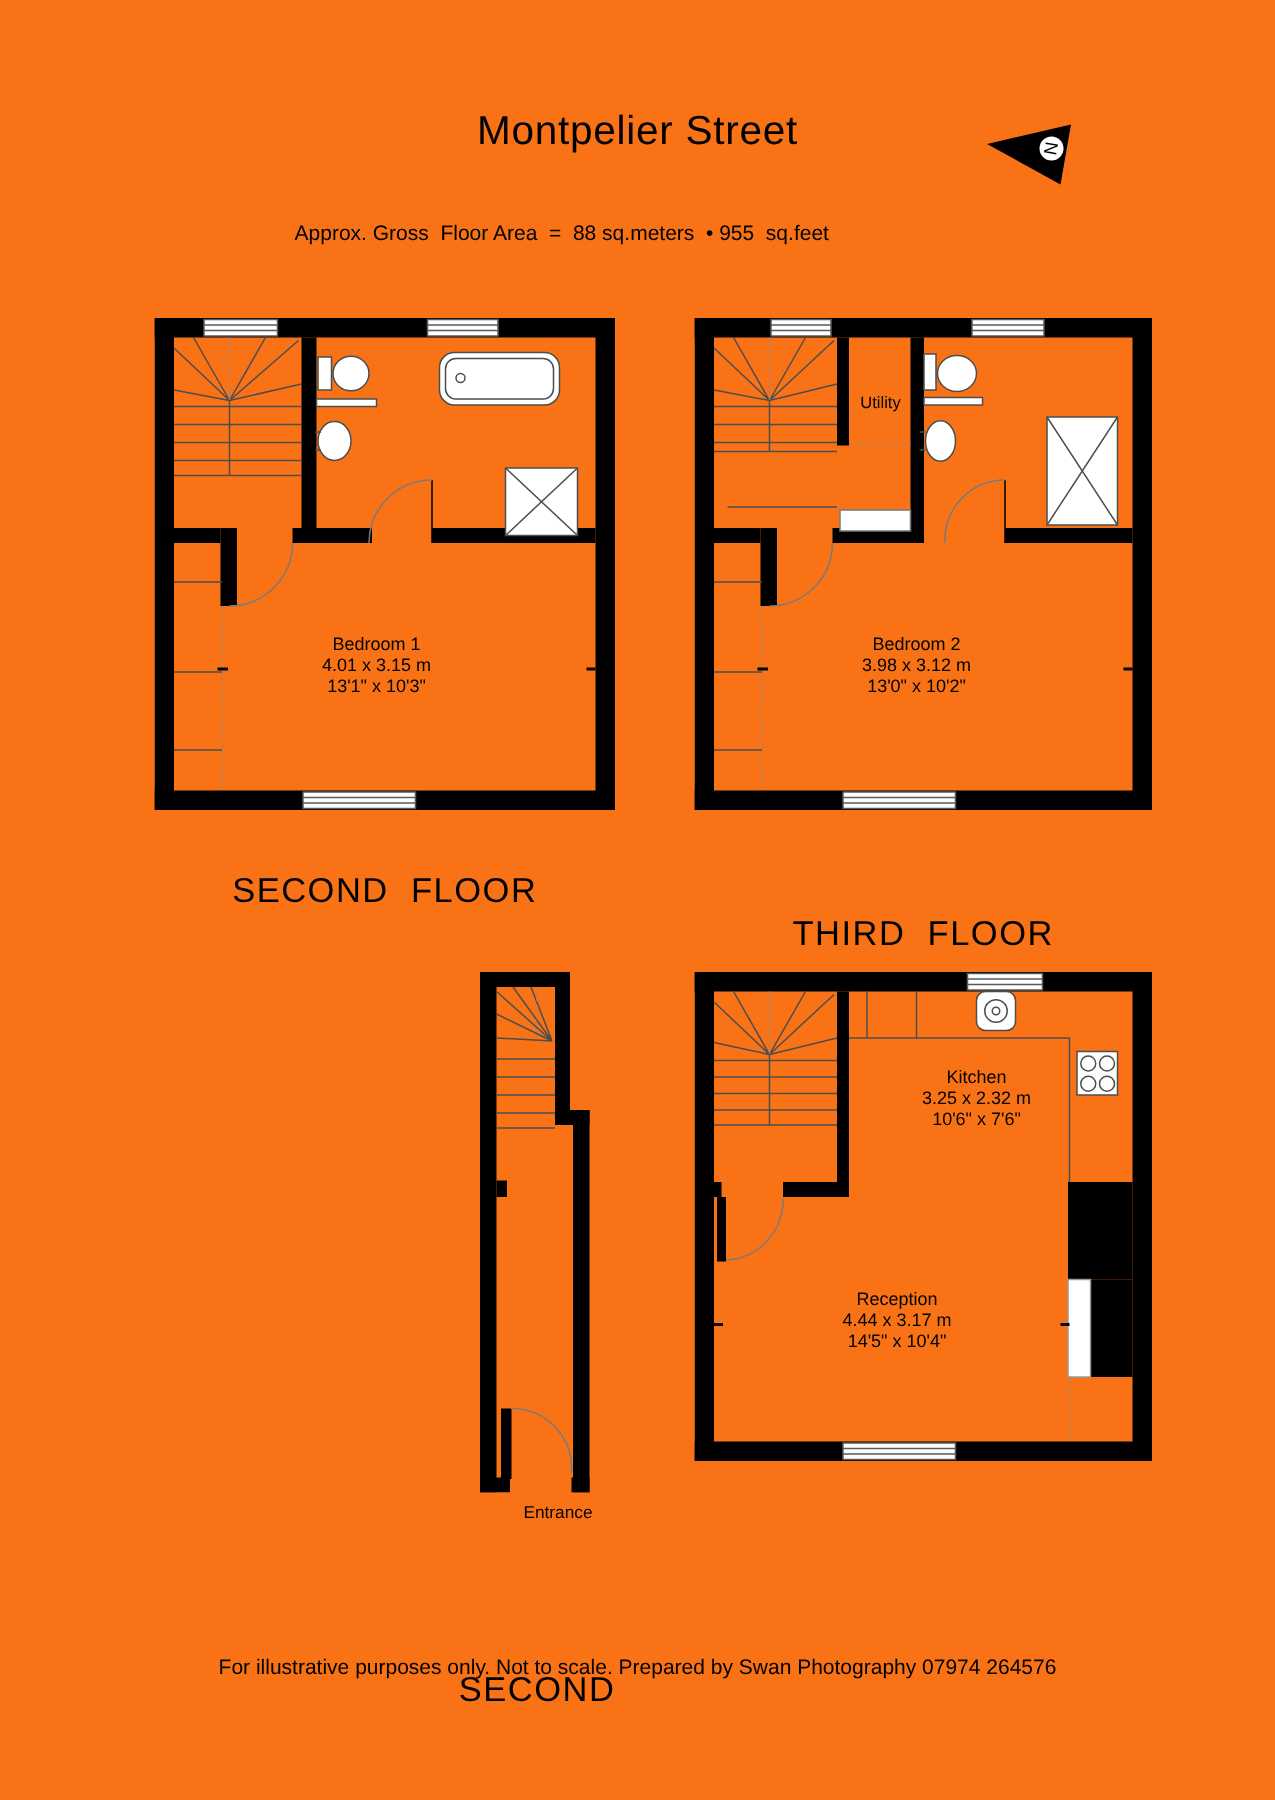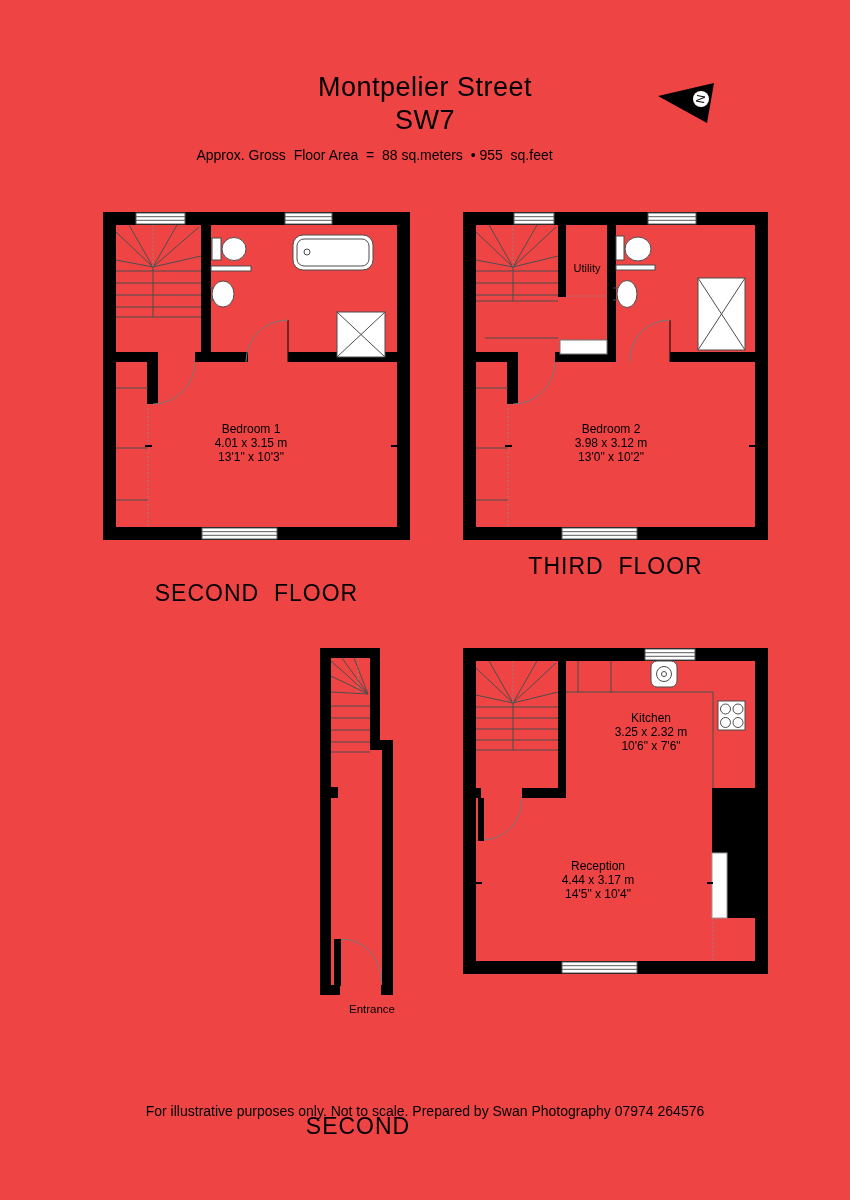--- a/index.html
+++ b/index.html
@@ -1,34 +1,33 @@
 <!DOCTYPE html>
 <html><head>
 <meta charset="utf-8">
 <style>
   html,body{margin:0;padding:0;background:#ffffff;}
-  .page{position:relative;width:850px;height:1200px;background:#ef4444;overflow:hidden;
+  .page{position:relative;width:850px;height:1200px;background:#f97316;overflow:hidden;
         font-family:"Liberation Sans",sans-serif;color:#000;}
   .abs{position:absolute;}
   .title{width:850px;text-align:center;font-size:27px;letter-spacing:.5px;white-space:pre;}
   .subtitle{width:749px;text-align:center;font-size:14px;white-space:pre;}
   .floorlabel{text-align:center;font-size:23px;letter-spacing:1px;white-space:pre;}
   .smalllabel{text-align:right;font-size:11.5px;white-space:pre;}
   .footer{width:850px;text-align:center;font-size:14px;white-space:pre;}
   svg text{font-family:"Liberation Sans",sans-serif;fill:#000;}
   .roomtxt{font-size:12px;}
   .tinytxt{font-size:11px;}
 </style>
 </head>
 <body>
 
 <div class="page">
 
   <div class="abs title" style="top:72px;left:0;">Montpelier Street</div>
-  <div class="abs title" style="top:105px;left:0;">SW7</div>
   <div class="abs subtitle" style="top:147px;left:0;">Approx. Gross  Floor Area  =  88 sq.meters  • 955  sq.feet</div>
 
   <svg class="abs" style="left:650px;top:78px;" width="80" height="52" viewBox="0 0 80 52">
     <polygon points="8,18 64,5 57,45" fill="#000"></polygon>
     <circle cx="51" cy="21" r="8" fill="#fff"></circle>
     <text x="51" y="25.5" text-anchor="middle" font-size="12" transform="rotate(100 51 21)">N</text>
   </svg>
 
   <svg class="abs" style="left:103px;top:212px;" width="307" height="328" viewBox="0 0 307 328">
 
@@ -144,21 +143,21 @@
       <path d="M13,176 H45 M13,236 H45 M13,288 H45" stroke="#4d4d4d"></path>
       <path d="M42,234 H49 M286,234 H292" stroke="#000" stroke-width="2"></path>
     </g>
     <text x="124" y="60" text-anchor="middle" class="tinytxt">Utility</text>
     <g class="roomtxt" text-anchor="middle">
       <text x="148" y="221">Bedroom 2</text>
       <text x="148" y="235">3.98 x 3.12 m</text>
       <text x="148" y="249">13'0" x 10'2"</text>
     </g>
   </svg>
-  <div class="abs floorlabel" style="left:463px;top:553px;width:305px;">THIRD  FLOOR</div>
+  <div class="abs floorlabel" style="left:463px;top:609px;width:305px;">THIRD  FLOOR</div>
 
   <svg class="abs" style="left:320px;top:648px;" width="75" height="347" viewBox="0 0 75 347">
     <g fill="#000">
       <rect x="0" y="0" width="11" height="347"></rect>
       <rect x="0" y="0" width="60" height="10"></rect>
       <rect x="50" y="0" width="10" height="102"></rect>
       <rect x="50" y="92" width="23" height="10"></rect>
       <rect x="62" y="92" width="11" height="255"></rect>
       <rect x="0" y="337" width="20" height="10"></rect>
       <rect x="61" y="337" width="12" height="10"></rect>

